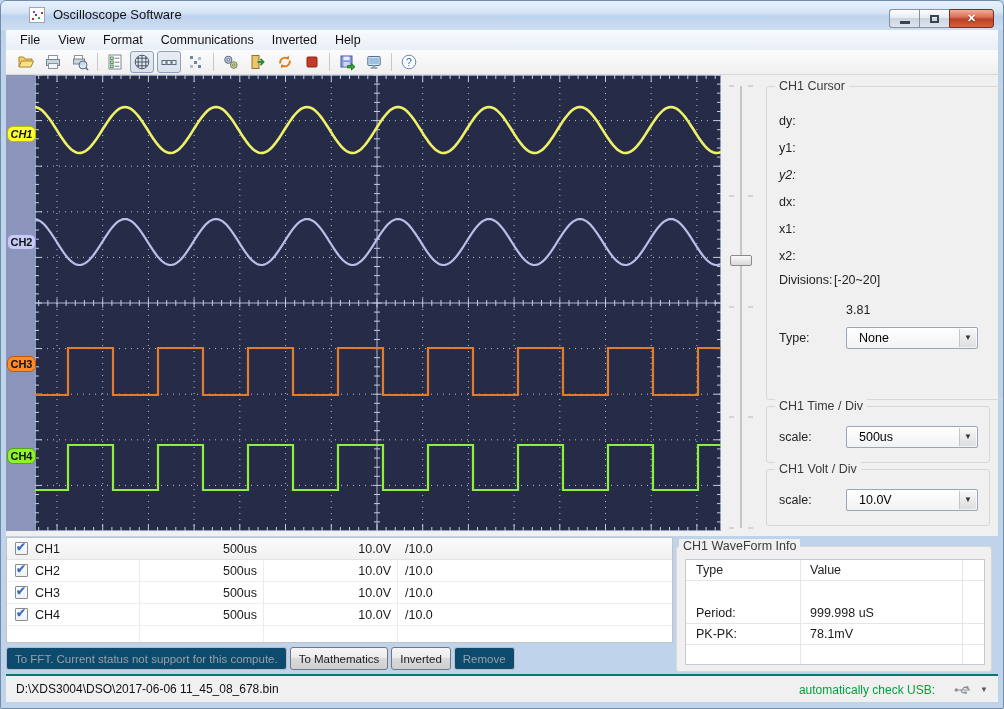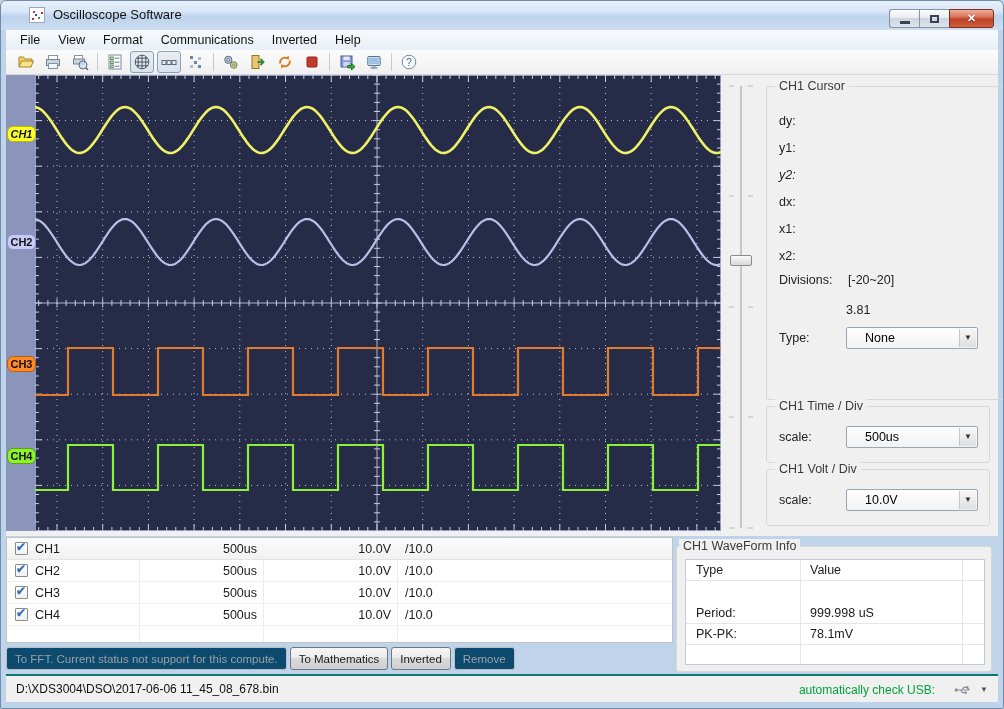--- a/index.html
+++ b/index.html
@@ -79,21 +79,21 @@
   }
 
   
   .groupbox { position:absolute; border:1px solid #d7d7d7; border-radius:3px; }
   .gb-title { position:absolute; top:-8px; left:8px; background:#f0f0f0; padding:0 4px;
     font-size:12.5px; color:#3a3a3a; white-space:nowrap; }
   .cursor-row { position:absolute; left:12px; font-size:12.5px; color:#222; }
   .combo {
     position:absolute; height:22px; background:linear-gradient(#ffffff,#f2f2f2);
     border:1px solid #98a6b5; border-radius:2px; font-size:12.5px; line-height:20px;
-    padding-left:18px; color:#000;
+    padding-left:12px; color:#000;
   }
   .combo .arrow {
     position:absolute; right:1px; top:1px; bottom:1px; width:17px;
     background:linear-gradient(#f7f7f7,#dedede); border-left:1px solid #c6c6c6;
     display:flex; align-items:center; justify-content:center; font-size:8px; color:#333;
     border-radius:0 2px 2px 0;
   }
 
   
   .bottom-left { position:absolute; left:6px; top:537px; width:667px; height:133px; }
@@ -324,21 +324,21 @@
   <span class="gb-title">CH1 Cursor</span>
   <div id="cursor-fields">
       <div class="cursor-row" style="top: 27px;">dy:</div>
       <div class="cursor-row" style="top: 54px;">y1:</div>
       <div class="cursor-row" style="top: 81px; font-style: italic;">y2:</div>
       <div class="cursor-row" style="top: 108px;">dx:</div>
       <div class="cursor-row" style="top: 135px;">x1:</div>
       <div class="cursor-row" style="top: 162px;">x2:</div>
     </div>
   <div class="cursor-row" style="top:186px;">Divisions:</div>
-  <div class="cursor-row" style="top:186px;left:81px;">[-20~20]</div>
+  <div class="cursor-row" style="top:186px;left:67px;">[-20~20]</div>
   <div class="cursor-row" style="top:216px;left:79px;">3.81</div>
   <div class="cursor-row" style="top:244px;">Type:</div>
   <div class="combo" style="left:79px;top:240px;width:132px;">
     <span>None</span>
     <span class="arrow">▼</span>
   </div>
 </div>
 
 <div class="groupbox" style="left:766px;top:406px;width:224px;height:57px;">
   <span class="gb-title">CH1 Time / Div</span>

